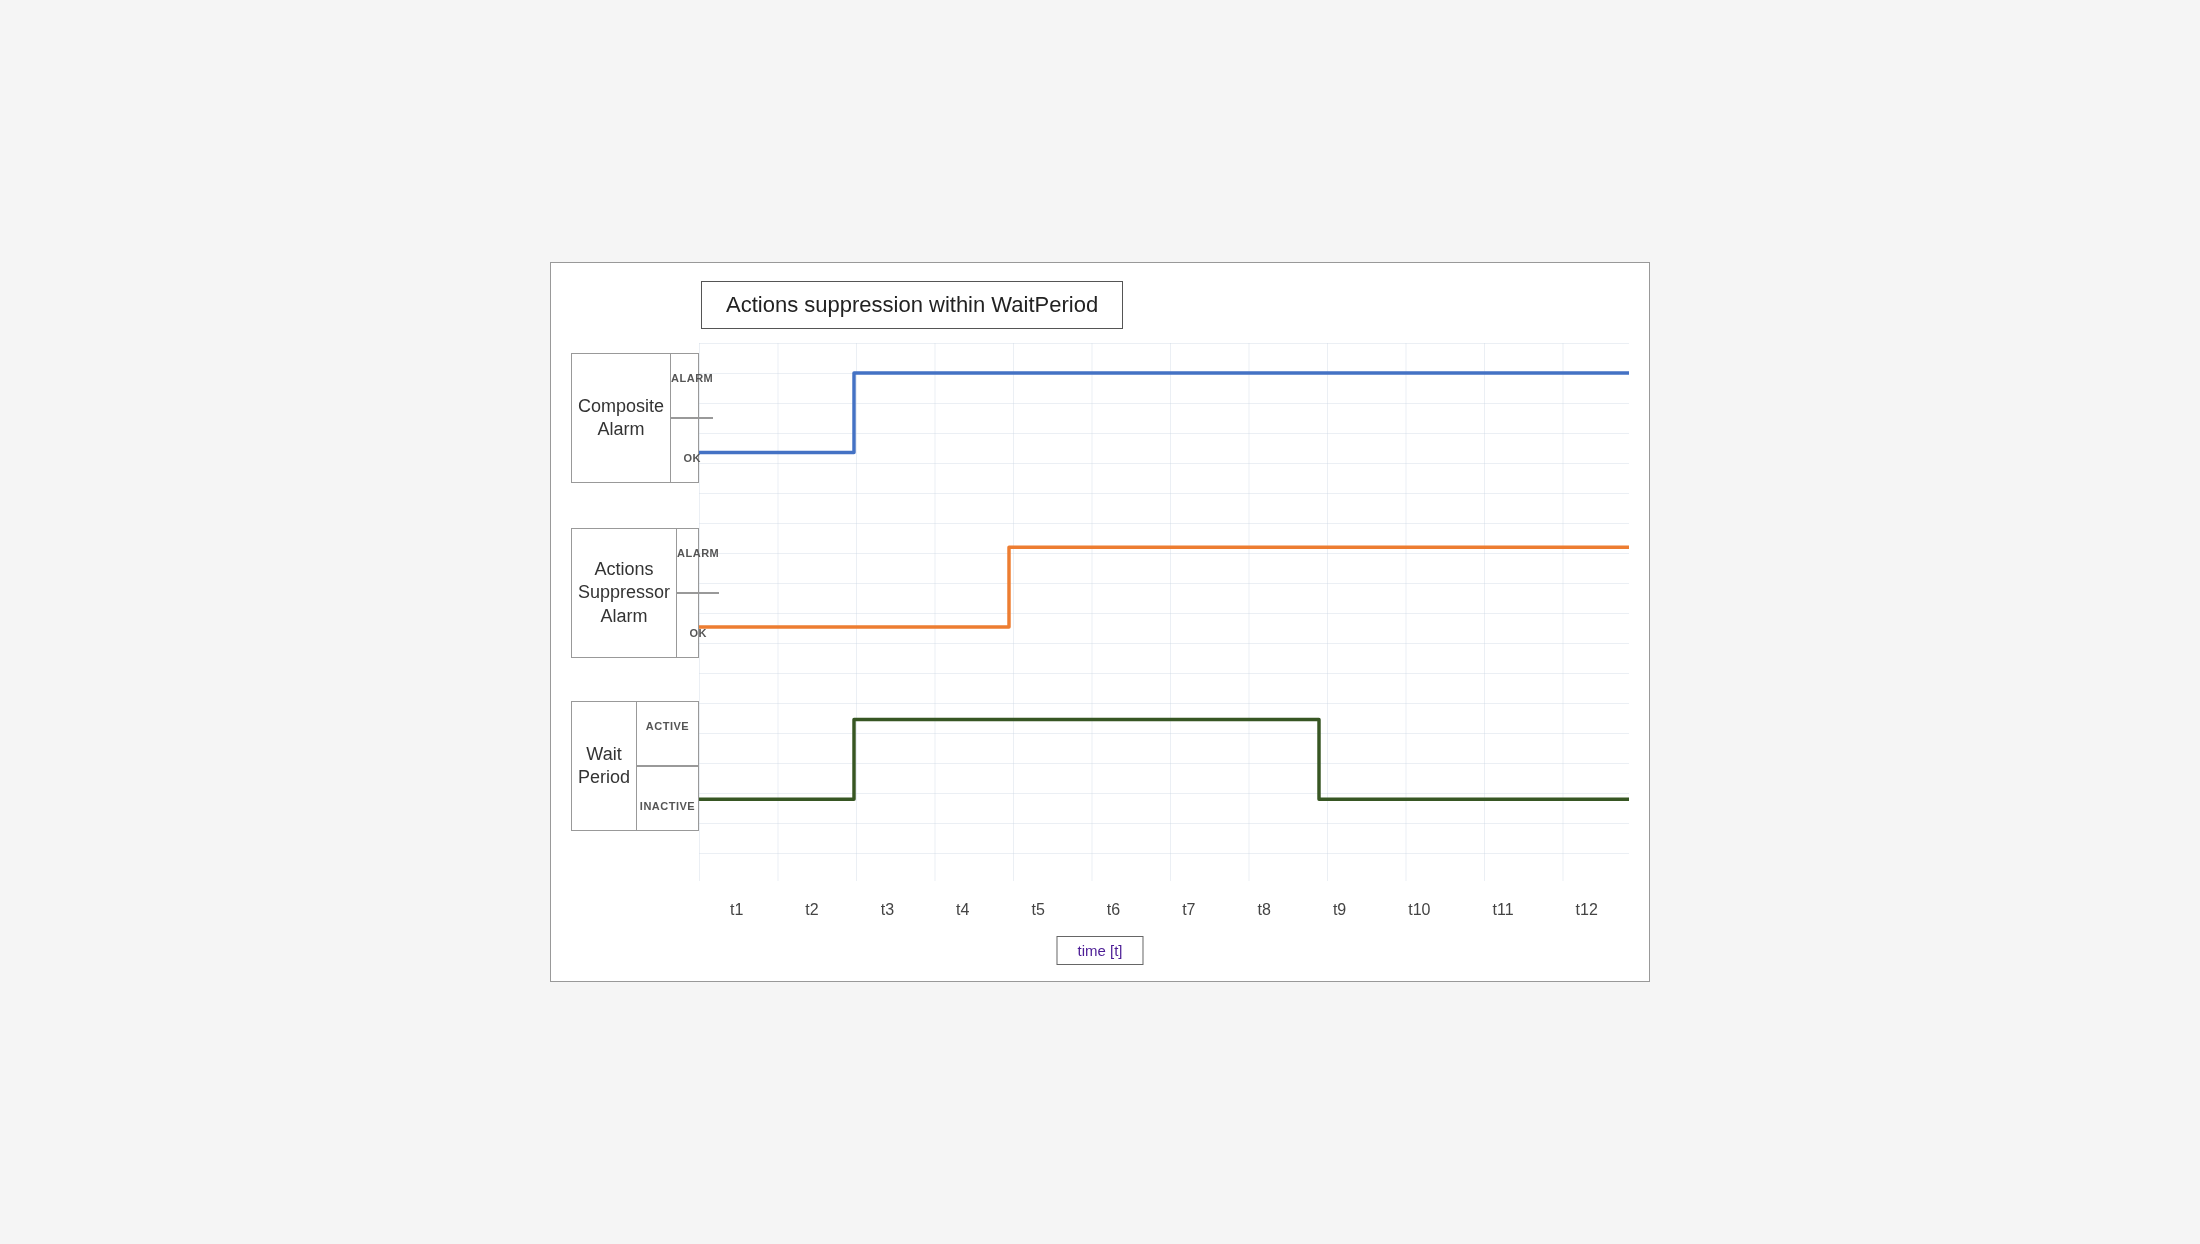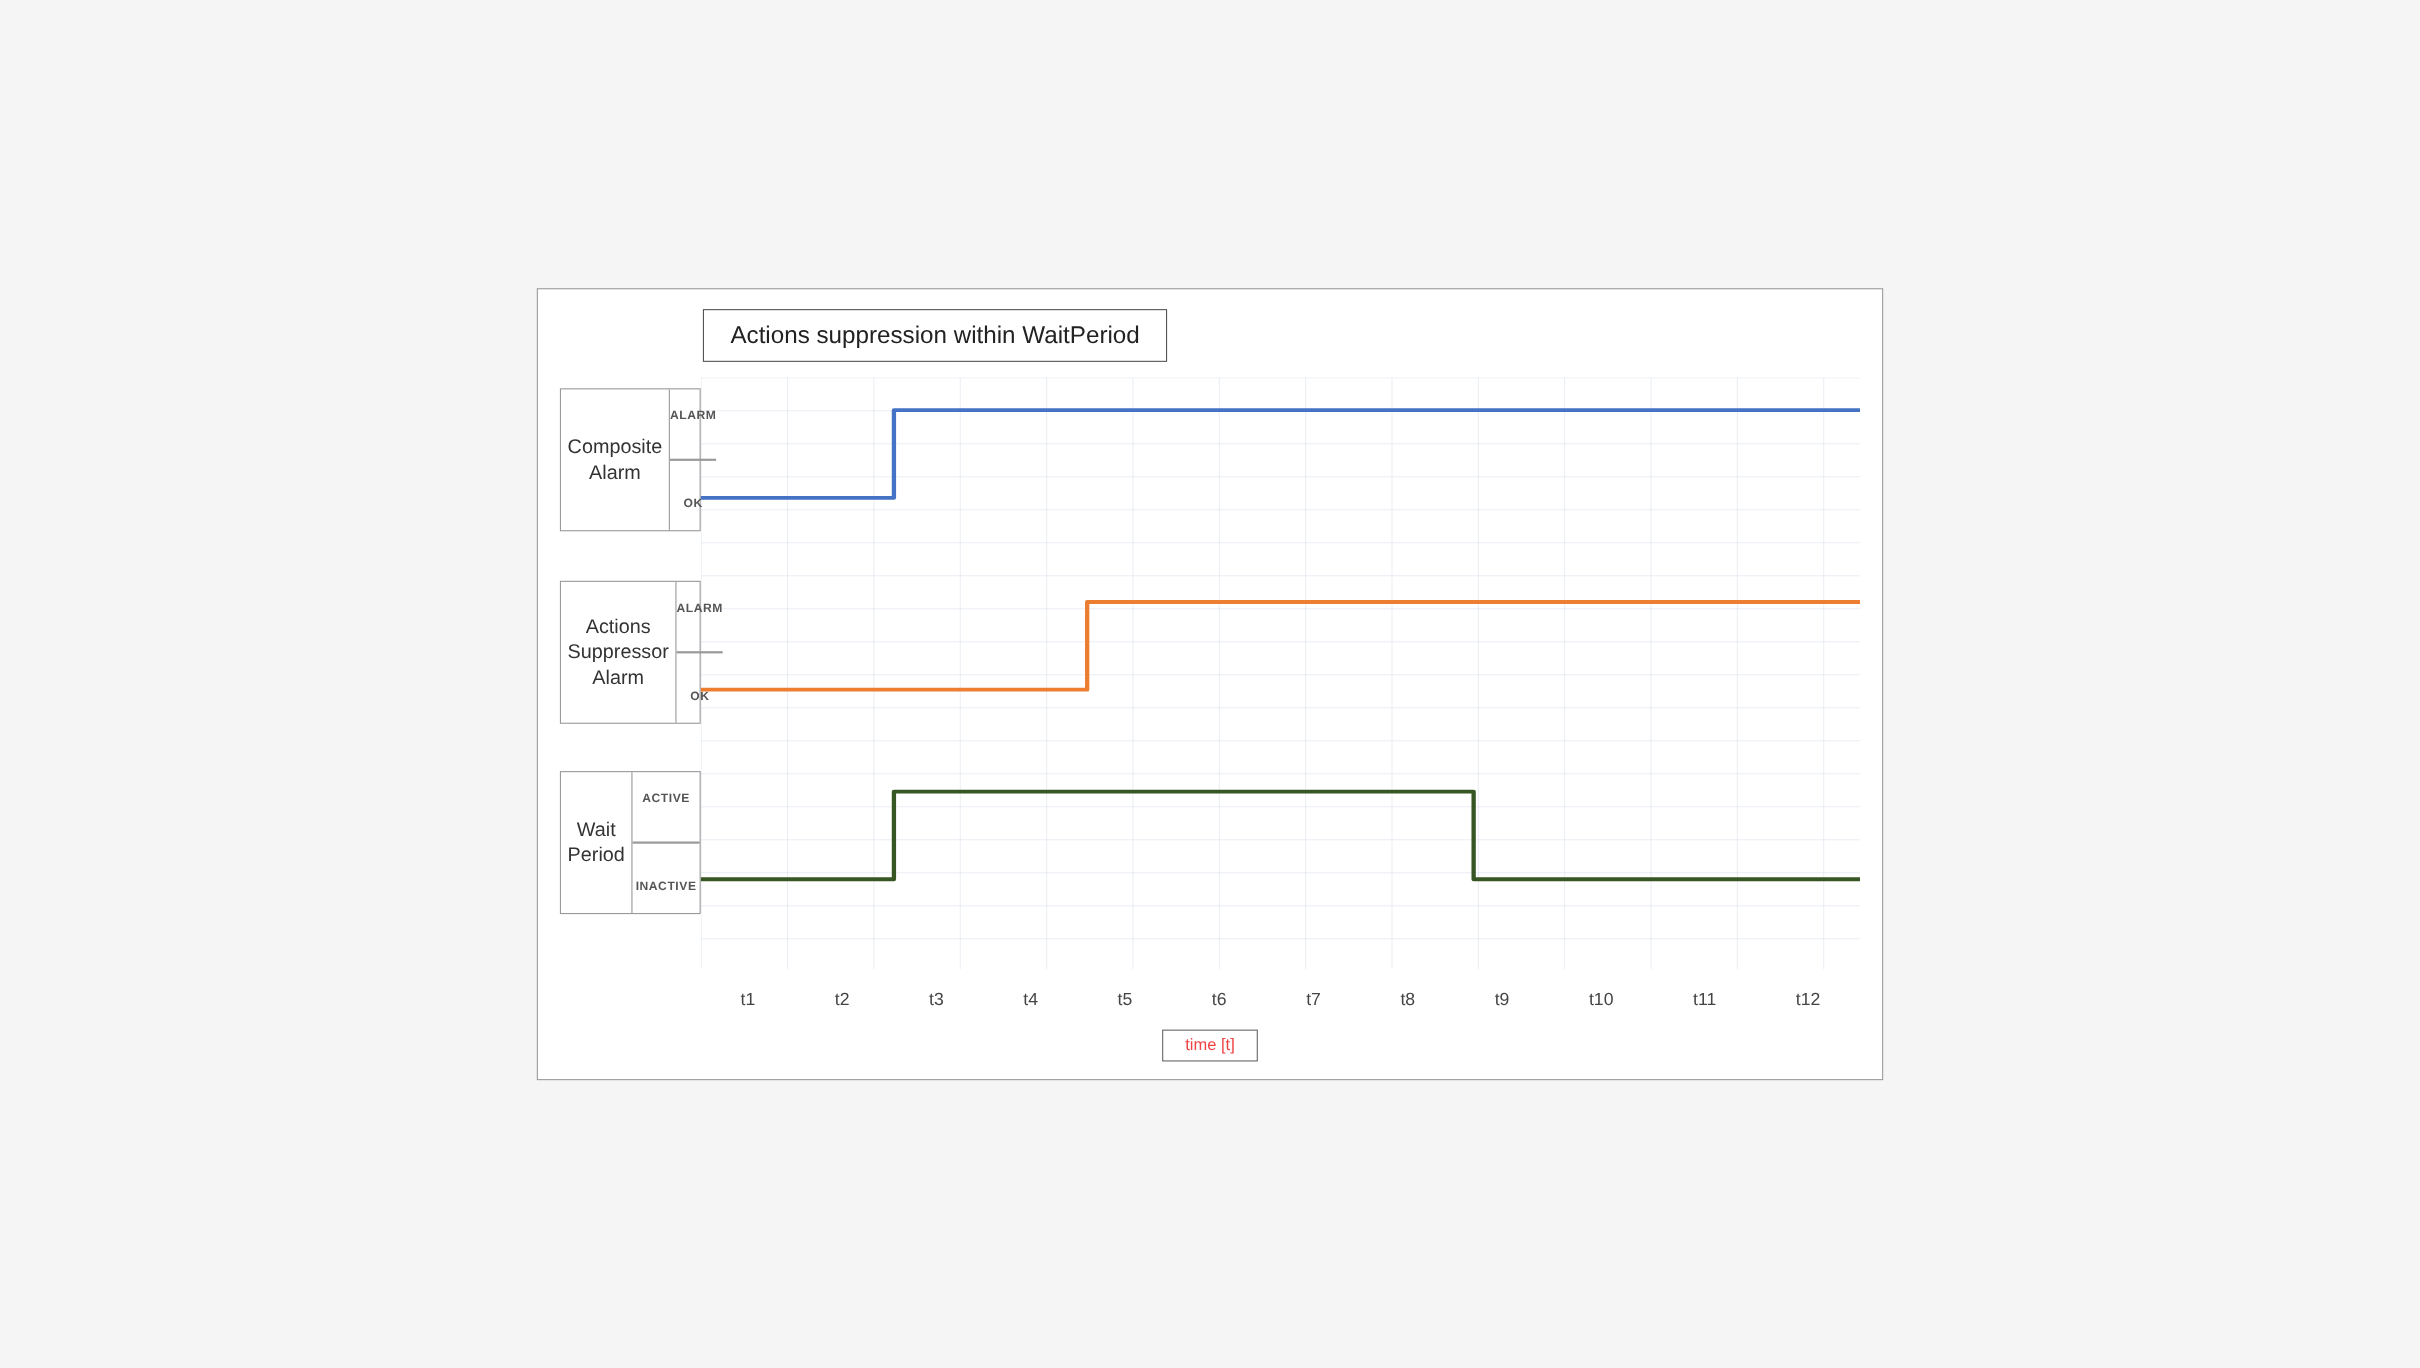--- a/index.html
+++ b/index.html
@@ -7,21 +7,21 @@
       background: #f5f5f5;
       display: flex;
       justify-content: center;
       align-items: center;
       min-height: 100vh;
       font-family: Arial, sans-serif;
     }
     .diagram-container {
       background: #ffffff;
       border: 1.5px solid #999;
-      width: 1224px;
+      width: 1100px;
       height: 720px;
       position: relative;
       padding: 20px;
     }
     .title-box {
       position: absolute;
       top: 18px;
       left: 150px;
       border: 1.5px solid #555;
       padding: 10px 24px;
@@ -79,21 +79,21 @@
       color: #444;
     }
     .time-label-box {
       position: absolute;
       bottom: 16px;
       left: 50%;
       transform: translateX(-50%);
       border: 1.5px solid #666;
       padding: 5px 20px;
       font-size: 15px;
-      color: #ef4444;
+      color: #4c1d95;
       background: #fff;
     }
   </style>
 </head>
 <body>
 
 <div class="diagram-container">
 
   <div class="title-box">Actions suppression within WaitPeriod</div>
 

